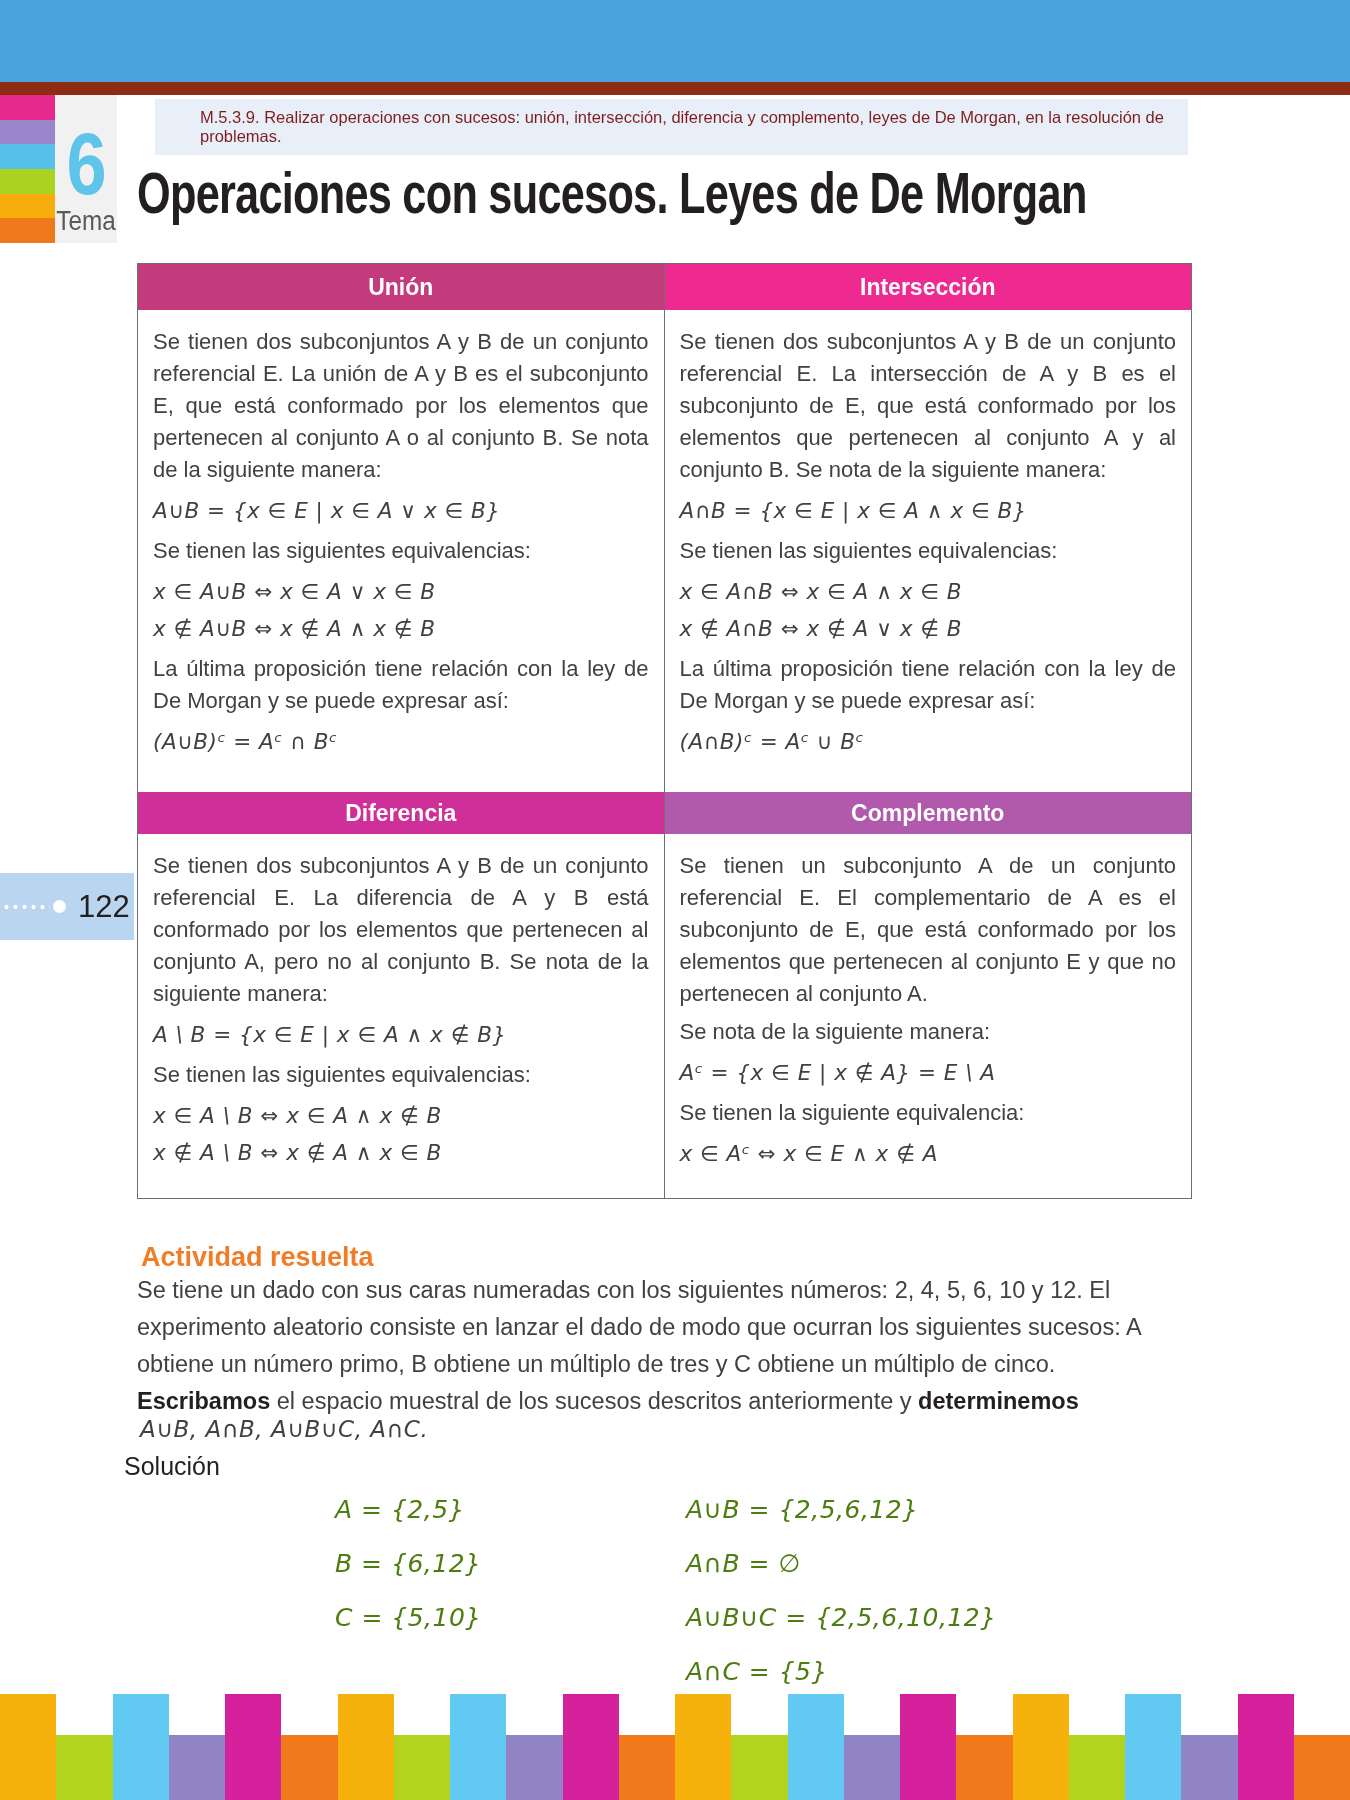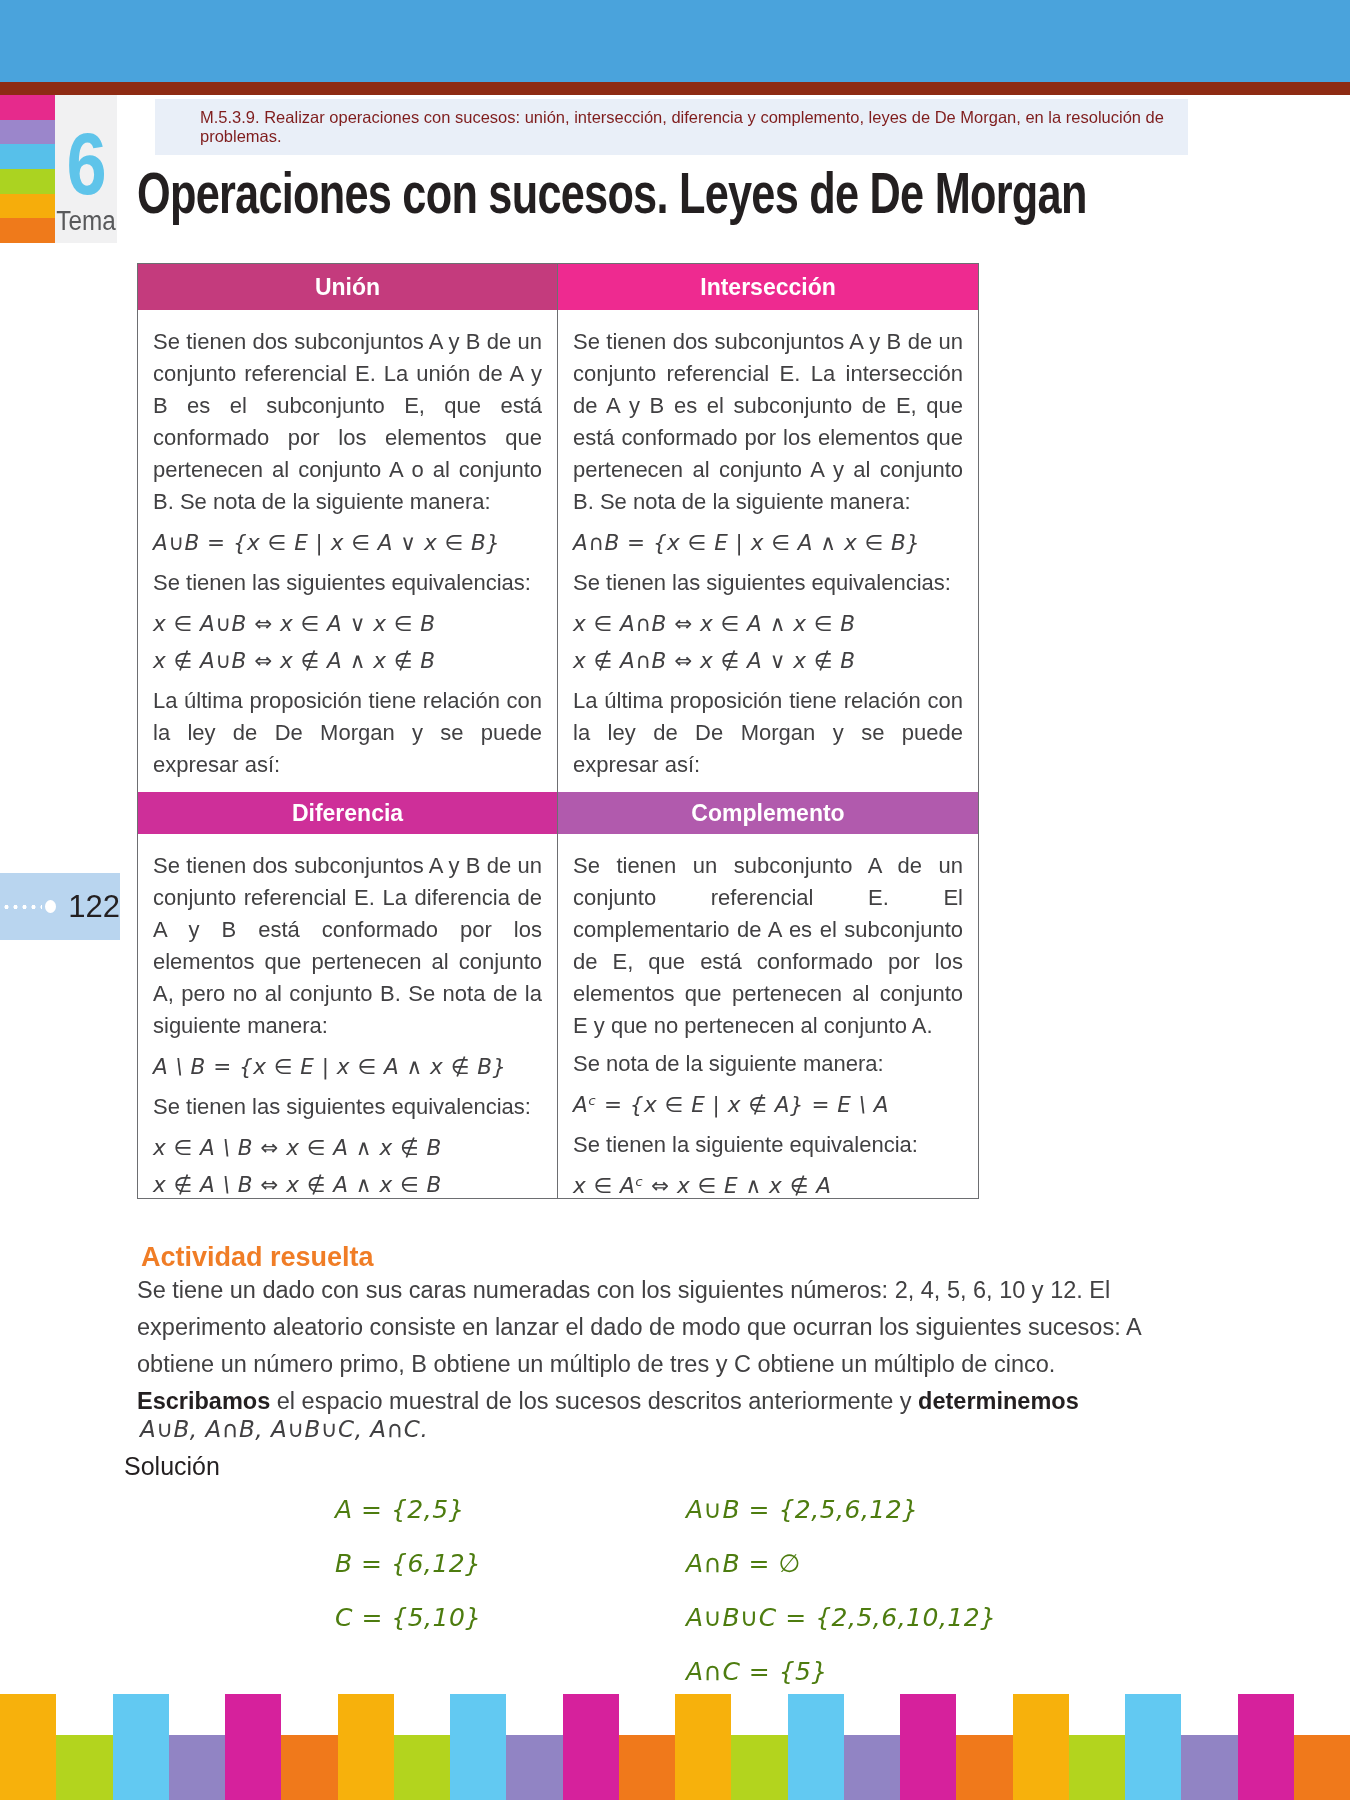--- a/index.html
+++ b/index.html
@@ -21,33 +21,33 @@
   
   .standard-band{position:absolute;left:155px;top:99px;width:1033px;height:56px;background:#e9eff8;
                  display:flex;align-items:center;}
   .standard-band span{font-size:16.5px;color:#7f1d1d;padding-left:45px;}
 
   
   .title{position:absolute;left:137px;top:160px;margin:0;font-size:57px;font-weight:700;color:#231f20;
          transform:scaleX(.76);transform-origin:0 50%;white-space:nowrap;letter-spacing:-1px;}
 
   
-  .optable{position:absolute;left:137px;top:263px;width:842px;display:grid;
+  .optable{position:absolute;left:137px;top:263px;width:1055px;display:grid;
            grid-template-columns:1fr 1fr;grid-template-rows:46px 482px 42px 364px;
            border:1.5px solid #6d6e71;box-sizing:border-box;background:#fff;}
   .th{display:flex;align-items:center;justify-content:center;color:#ffffff;font-weight:700;font-size:23px;}
   .bl{border-right:1.5px solid #6d6e71;}
   .td{padding:10px 15px 0 15px;box-sizing:border-box;overflow:hidden;}
   .cp{margin:6px 0 6px 0;font-size:22px;line-height:32px;color:#414042;}
   .j{text-align:justify;}
   .math{margin:12px 0 12px 0;font-family:"DejaVu Sans",sans-serif;font-style:italic;
         font-size:21.5px;color:#414042;letter-spacing:.5px;}
 
   
-  .page-badge{position:absolute;left:0;top:873px;width:120px;height:67px;background:#b9d5ef;
+  .page-badge{position:absolute;left:0;top:873px;width:134px;height:67px;background:#b9d5ef;
               display:flex;align-items:center;}
   .dots{width:48px;height:6px;margin-left:2px;
         background-image:radial-gradient(circle,#ffffff 1.8px,rgba(255,255,255,0) 2.3px);
         background-size:9px 6px;background-repeat:repeat-x;}
   .bigdot{width:13px;height:13px;border-radius:50%;background:#ffffff;margin-left:3px;}
   .pagenum{font-size:31px;color:#231f20;margin-left:12px;}
 
   
   .act-heading{position:absolute;left:137px;top:1238px;margin:4px;font-size:27px;font-weight:700;color:#f07d26;}
   .act-para{position:absolute;left:137px;top:1272px;width:1062px;margin:0;font-size:23.5px;line-height:37px;color:#414042;}

